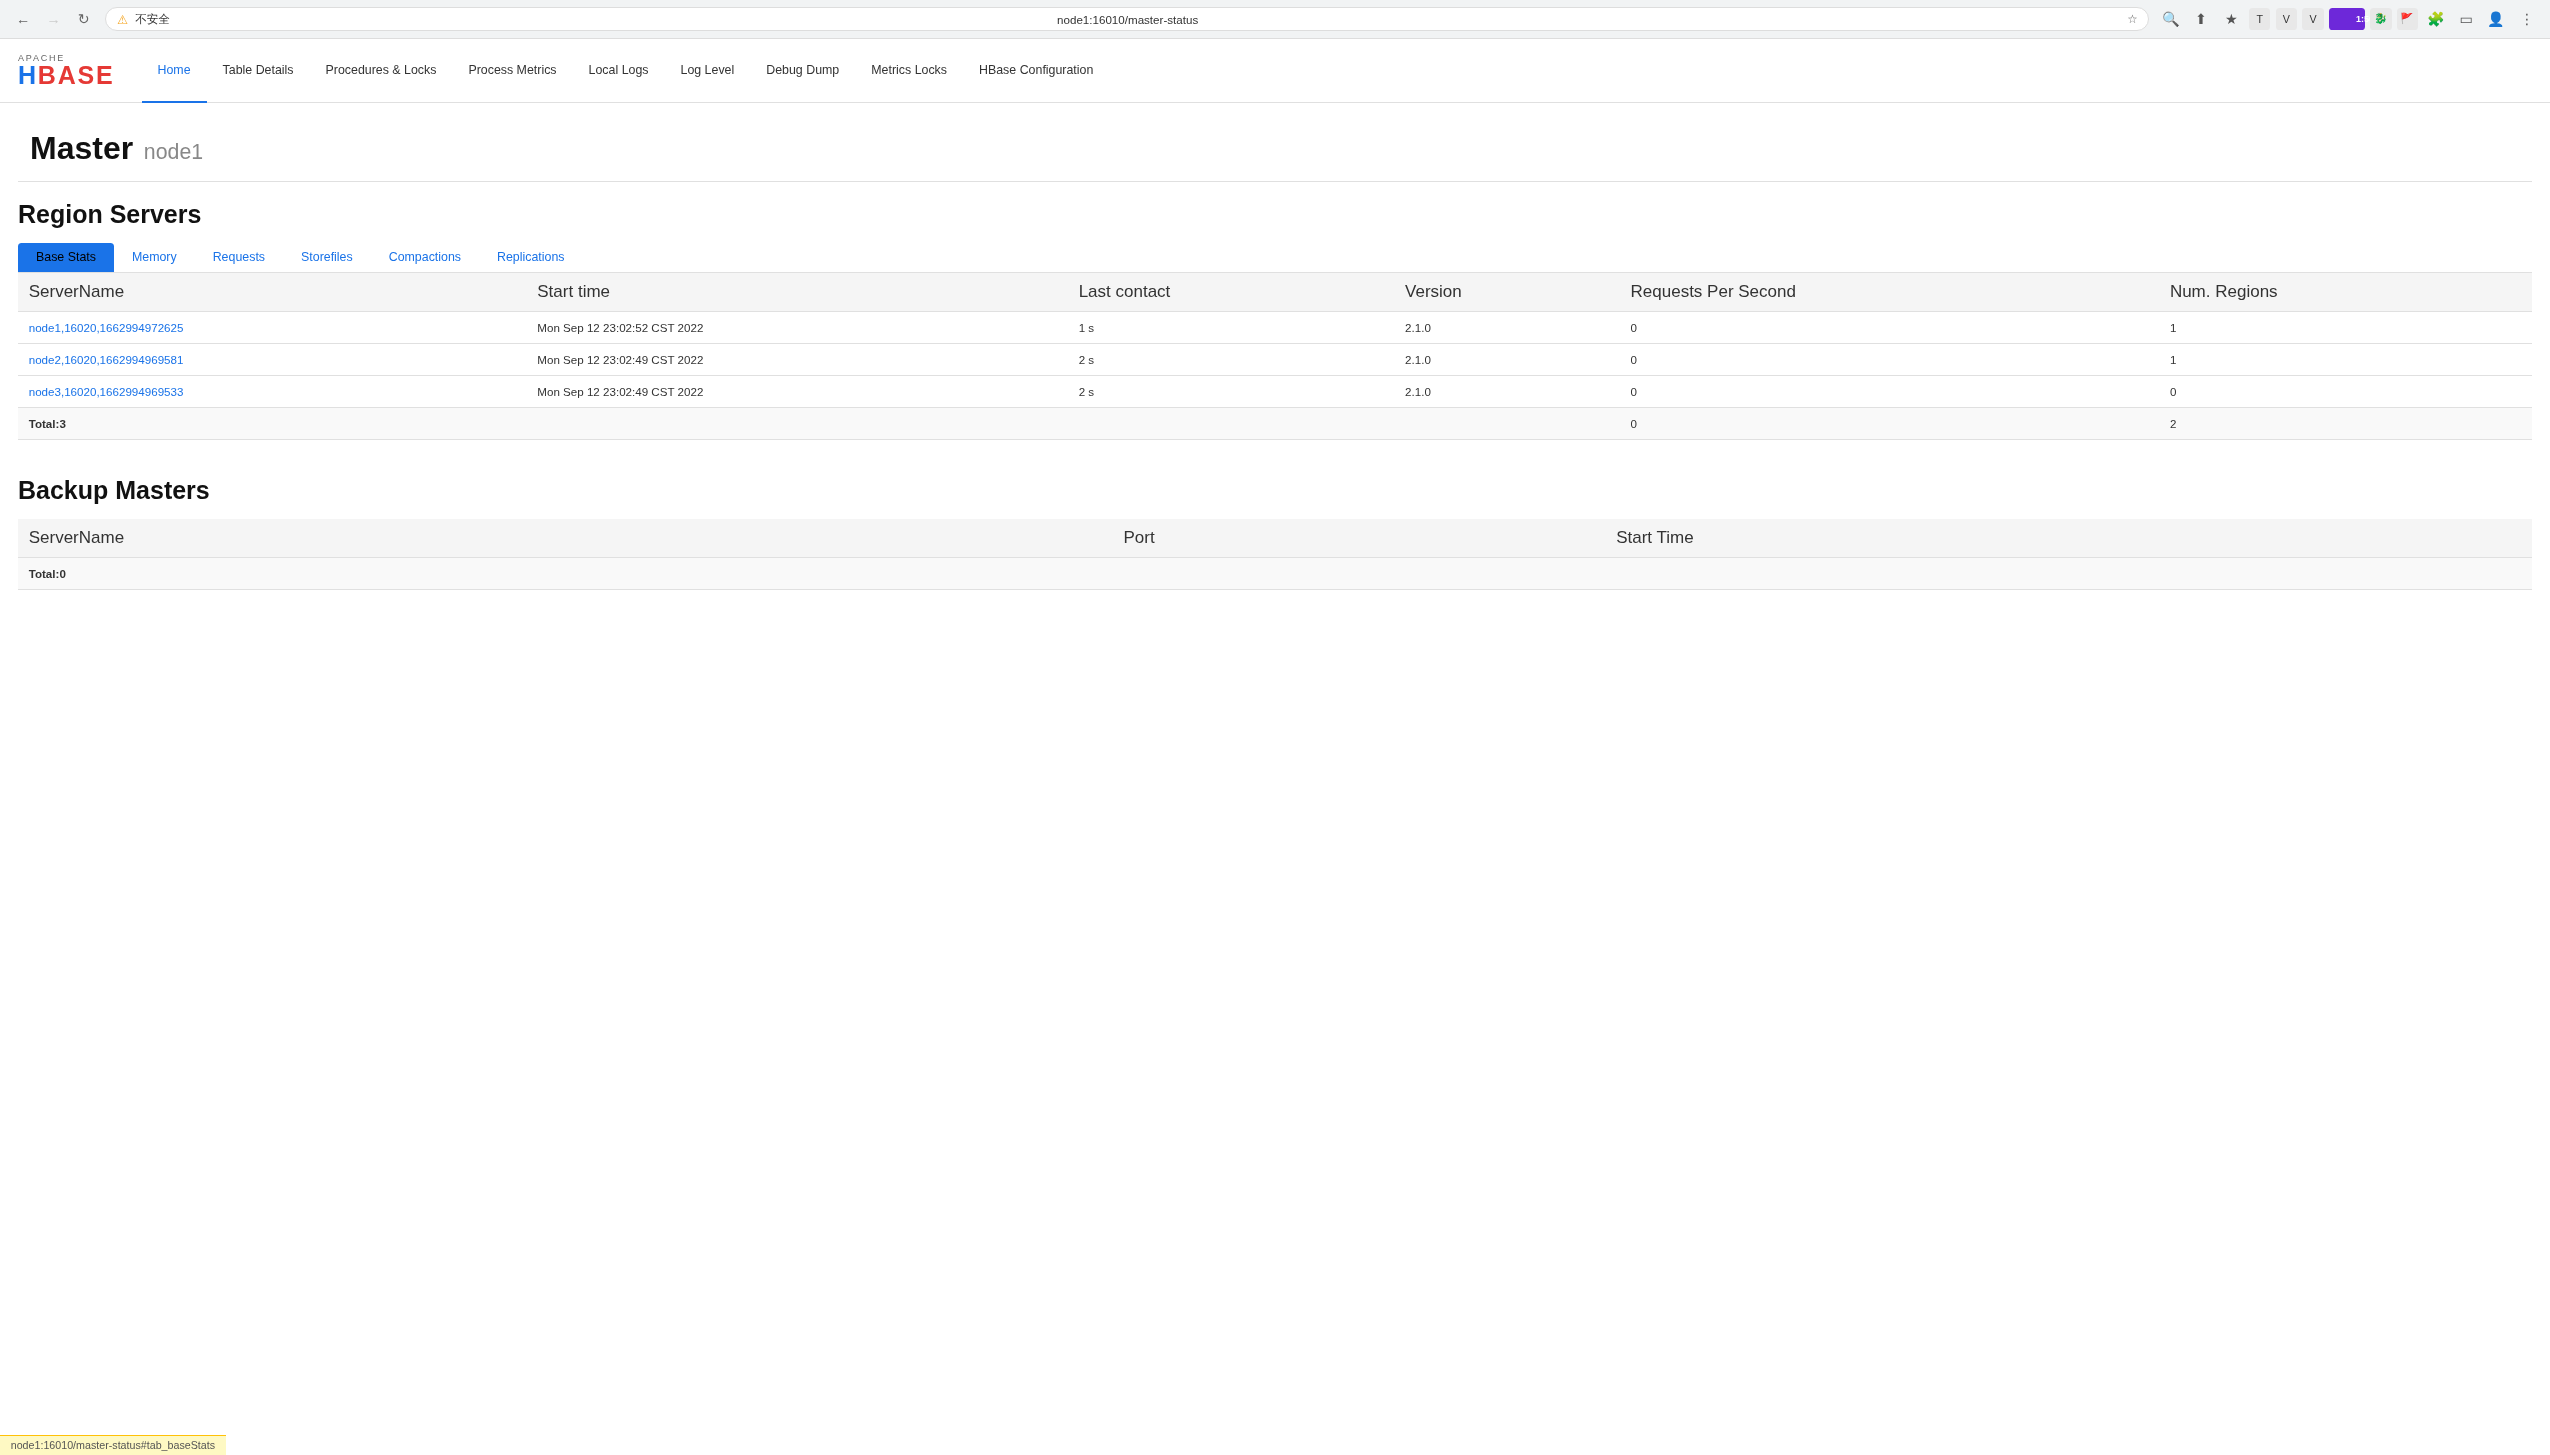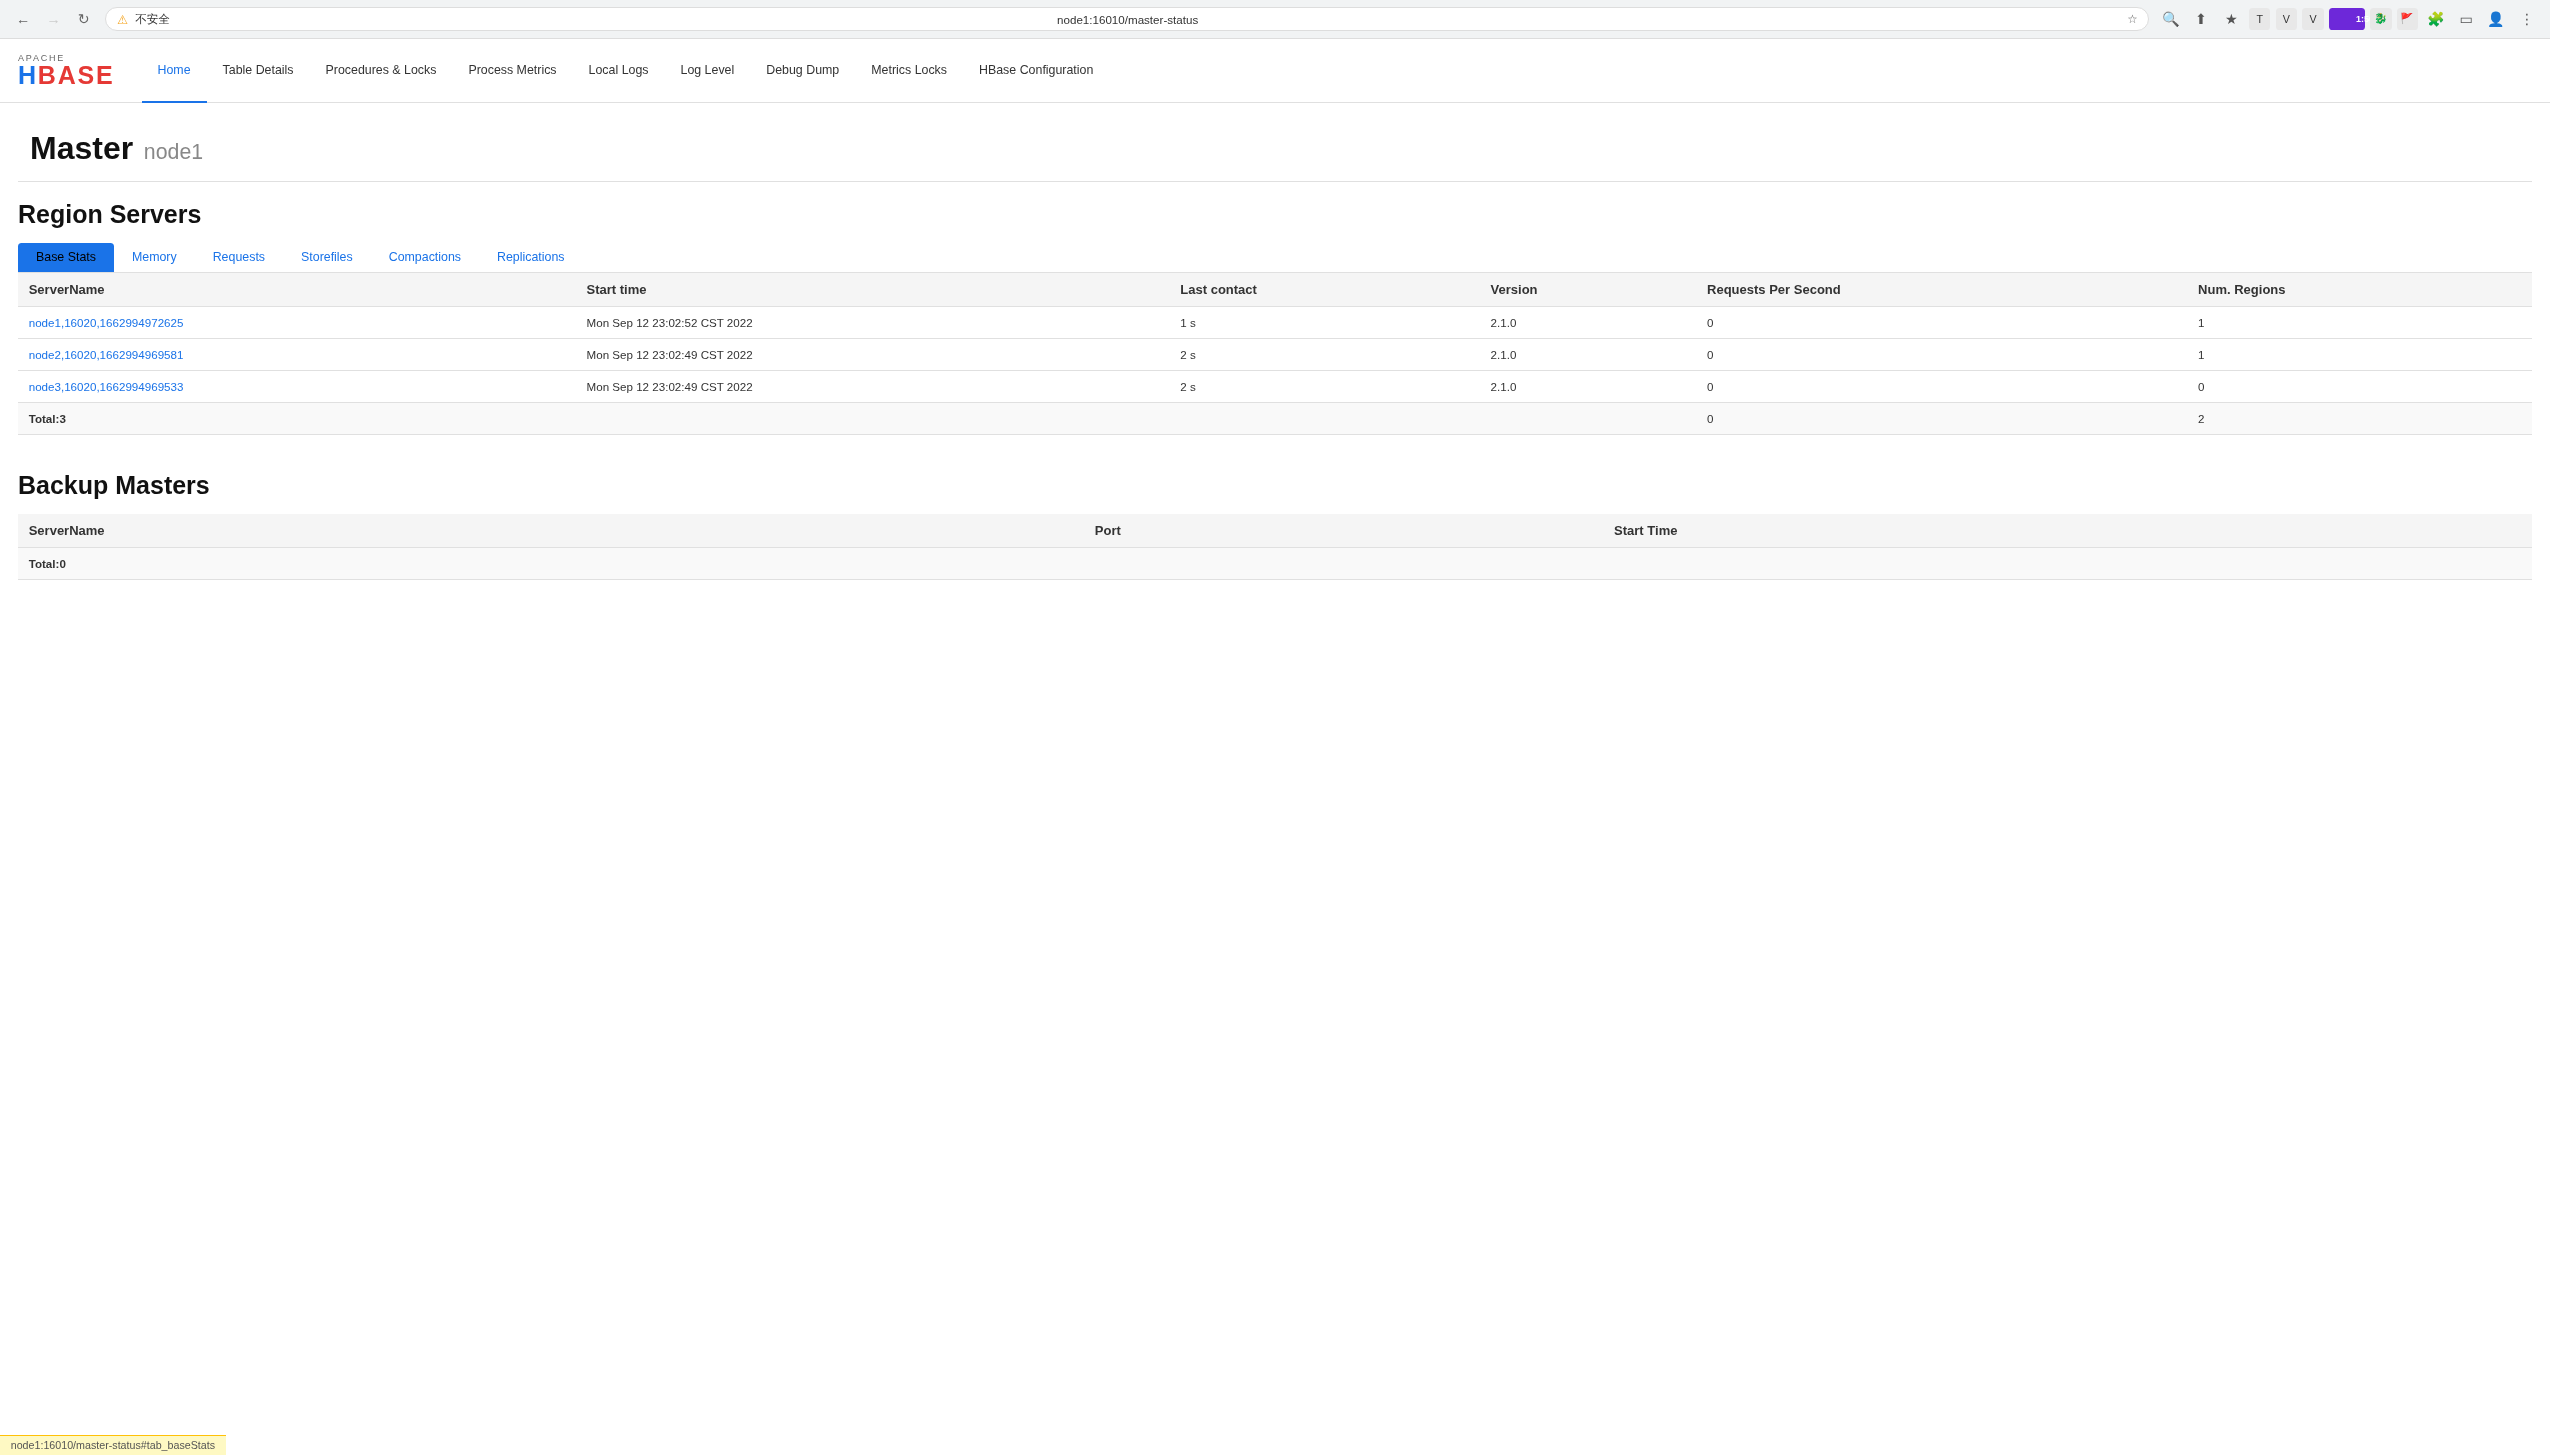--- a/index.html
+++ b/index.html
@@ -122,22 +122,22 @@
       background: #1a73e8;
       color: #000000;
     }
 
     
     .data-table { width: 100%; border-collapse: collapse; margin-top: 0; }
     .data-table thead tr { background: #f5f5f5; }
     .data-table th {
       text-align: left;
       padding: 9px 10.7px;
-      font-weight: bold;
-      font-size: 13px;
+      font-weight: normal;
+      font-size: 17px;
       color: #333;
       border-bottom: 1.8px solid #e0e0e0;
     }
     .data-table td {
       padding: 9px 10.7px;
       border-bottom: 0.9px solid #e0e0e0;
       font-size: 11.6px;
     }
     .data-table .total-row { background: #f9f9f9; }
     .link-cell { color: #1a73e8; text-decoration: none; }

